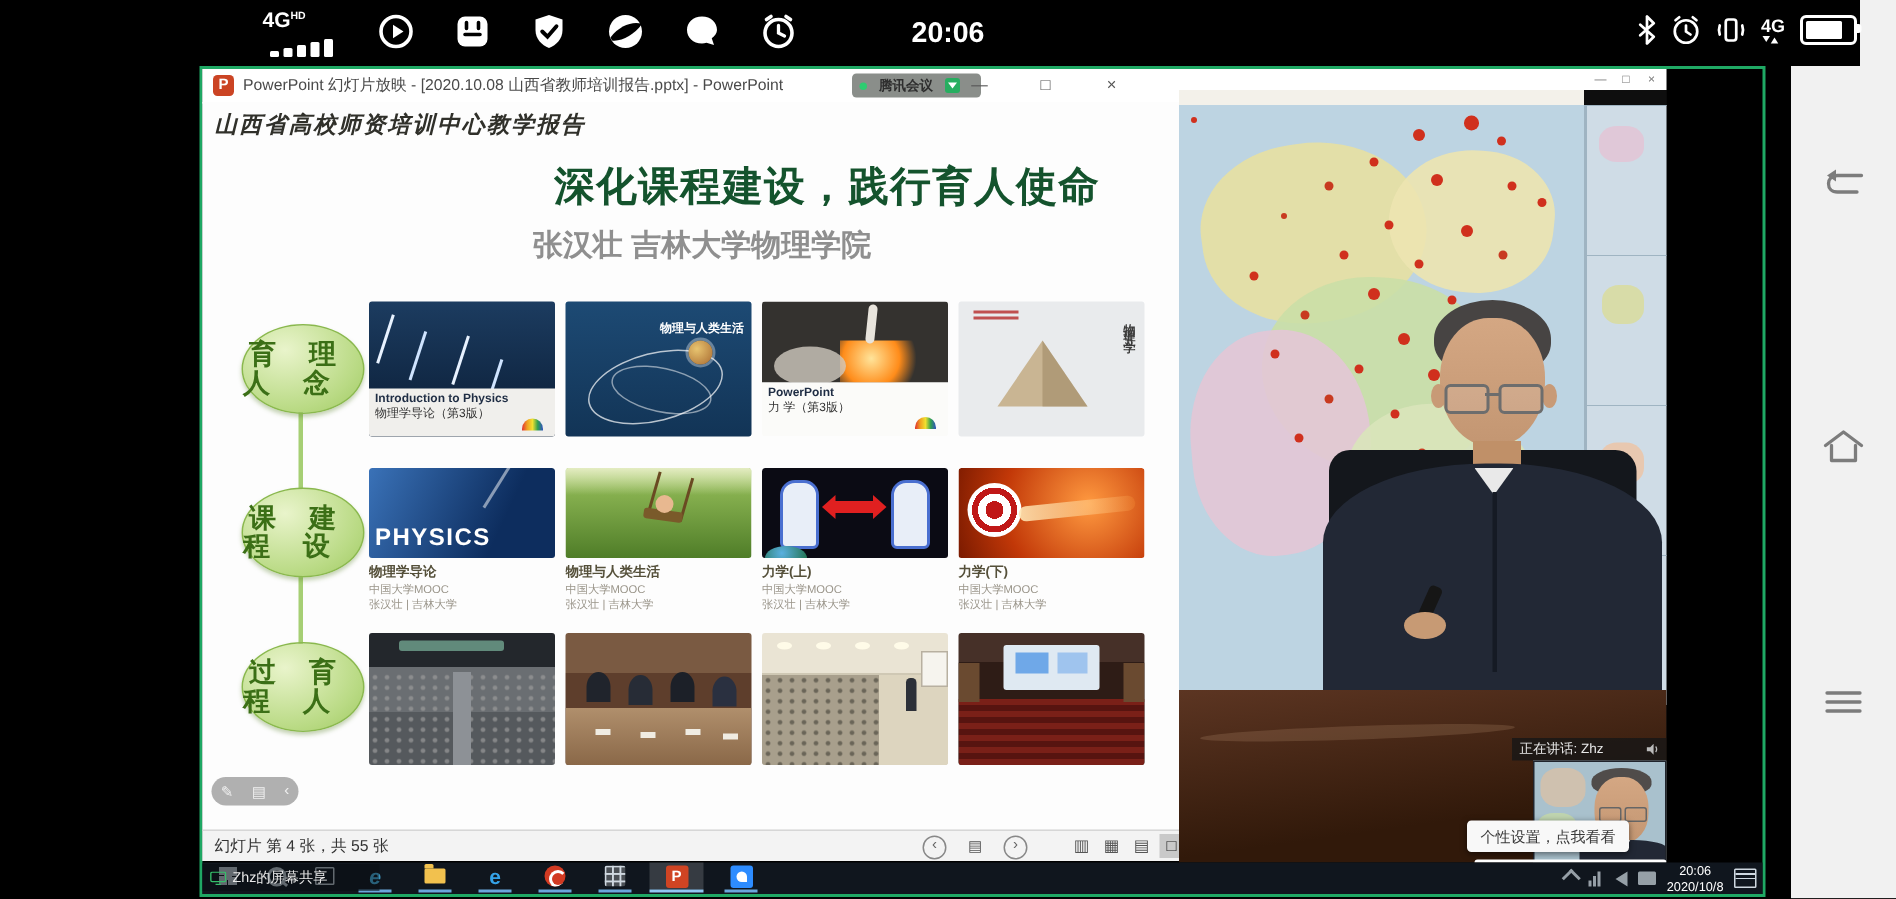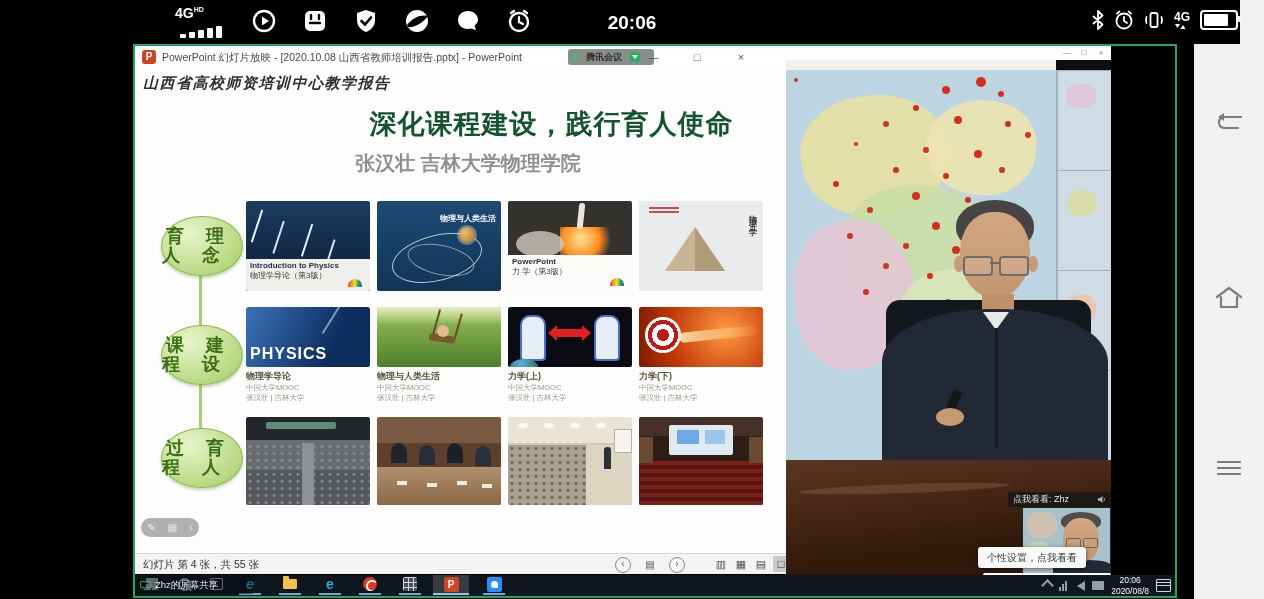--- a/index.html
+++ b/index.html
@@ -286,21 +286,21 @@
               <div class="a rainbow" style="right:8px;bottom:5px;"></div>
             </div>
             <div class="cell" style="background:#e9ebed;">
               <div class="a" style="left:26px;top:26px;width:0;height:0;border-left:30px solid transparent;border-right:30px solid transparent;border-bottom:44px solid #c9b593;"></div>
               <div class="a" style="left:56px;top:26px;width:0;height:0;border-left:0 solid transparent;border-right:30px solid transparent;border-bottom:44px solid #a08a66;opacity:.6;"></div>
               <div class="a cov-cn" style="right:6px;top:8px;writing-mode:vertical-rl;letter-spacing:4px;font-weight:bold;color:#3a3a3a;">物理五学</div>
               <div class="a" style="left:10px;top:6px;width:30px;height:2px;background:#c05050;box-shadow:0 4px 0 #c05050;"></div>
             </div>
           </div>
 
-          <div class="row r2" style="margin-top:16px;">
+          <div class="row r2" style="margin-top:21px;">
             <div class="cell" style="height:95px;">
               <div class="mooc-img" style="background:linear-gradient(115deg,#3a72b8,#0d2d5e 70%);">
                 <div class="a" style="left:4px;bottom:4px;color:#fff;font-weight:bold;font-size:16px;letter-spacing:1px;">PHYSICS</div>
                 <div class="a" style="right:6px;top:4px;width:34px;height:34px;border-left:2px solid rgba(255,255,255,.5);transform:rotate(32deg);"></div>
               </div>
               <div class="mooc-cap">
                 <div class="mooc-t">物理学导论</div>
                 <div class="mooc-s">中国大学MOOC</div>
                 <div class="mooc-s">张汉壮 | 吉林大学</div>
               </div>
@@ -432,21 +432,21 @@
         <div class="a neck"></div>
         <div class="a bodyy"></div>
         <div class="a collar"></div>
         <div class="a jline"></div>
         <div class="a remote"></div>
         <div class="a hand"></div>
         <div class="a desk"></div>
         <div class="a desk-sheen"></div>
 
         <div class="a speakbar">
-          <span>点我看看: Zhz</span>
+          <span>正在讲话: Zhz</span>
           <svg width="9" height="9" viewBox="0 0 10 10">
               <path d="M1 3.5 H3.5 L6 1 V9 L3.5 6.5 H1 Z" fill="#bbb"></path>
               <path d="M7.5 3 C8.5 4 8.5 6 7.5 7" stroke="#bbb" fill="none"></path>
             </svg>
         </div>
 
         <div class="a thumb">
           <div class="a" style="left:4px;top:4px;width:30px;height:26px;background:#d8c0a8;border-radius:40%;opacity:.8;"></div>
           <div class="a" style="left:2px;top:34px;width:26px;height:20px;background:#c4d8a8;border-radius:40%;opacity:.8;"></div>
           <div class="a" style="left:38px;top:4px;width:40px;height:18px;background:#504c4a;border-radius:50% 50% 40% 40%;"></div>
@@ -535,19 +535,19 @@
         <span class="tray-ic" style="border-left:2px solid #aeb8c0;border-bottom:2px solid #aeb8c0;transform:rotate(135deg);width:7px;height:7px;"></span>
         <span class="tray-ic" style="display:flex;align-items:flex-end;gap:1px;">
             <i style="width:2px;height:4px;background:#aeb8c0;"></i>
             <i style="width:2px;height:7px;background:#aeb8c0;"></i>
             <i style="width:2px;height:10px;background:#aeb8c0;"></i>
           </span>
         <span class="tray-ic" style="width:0;height:0;border-top:5px solid transparent;border-bottom:5px solid transparent;border-right:8px solid #aeb8c0;"></span>
         <span class="tray-ic" style="width:12px;height:9px;background:#aeb8c0;border-radius:1px;"></span>
         <span class="tray-time">
           <div>20:06</div>
-          <div>2020/08/8</div>
+          <div>2020/10/8</div>
         </span>
         <span class="notif"></span>
       </div>
     </div>
   </div>
 </div>
 
 </body></html>

